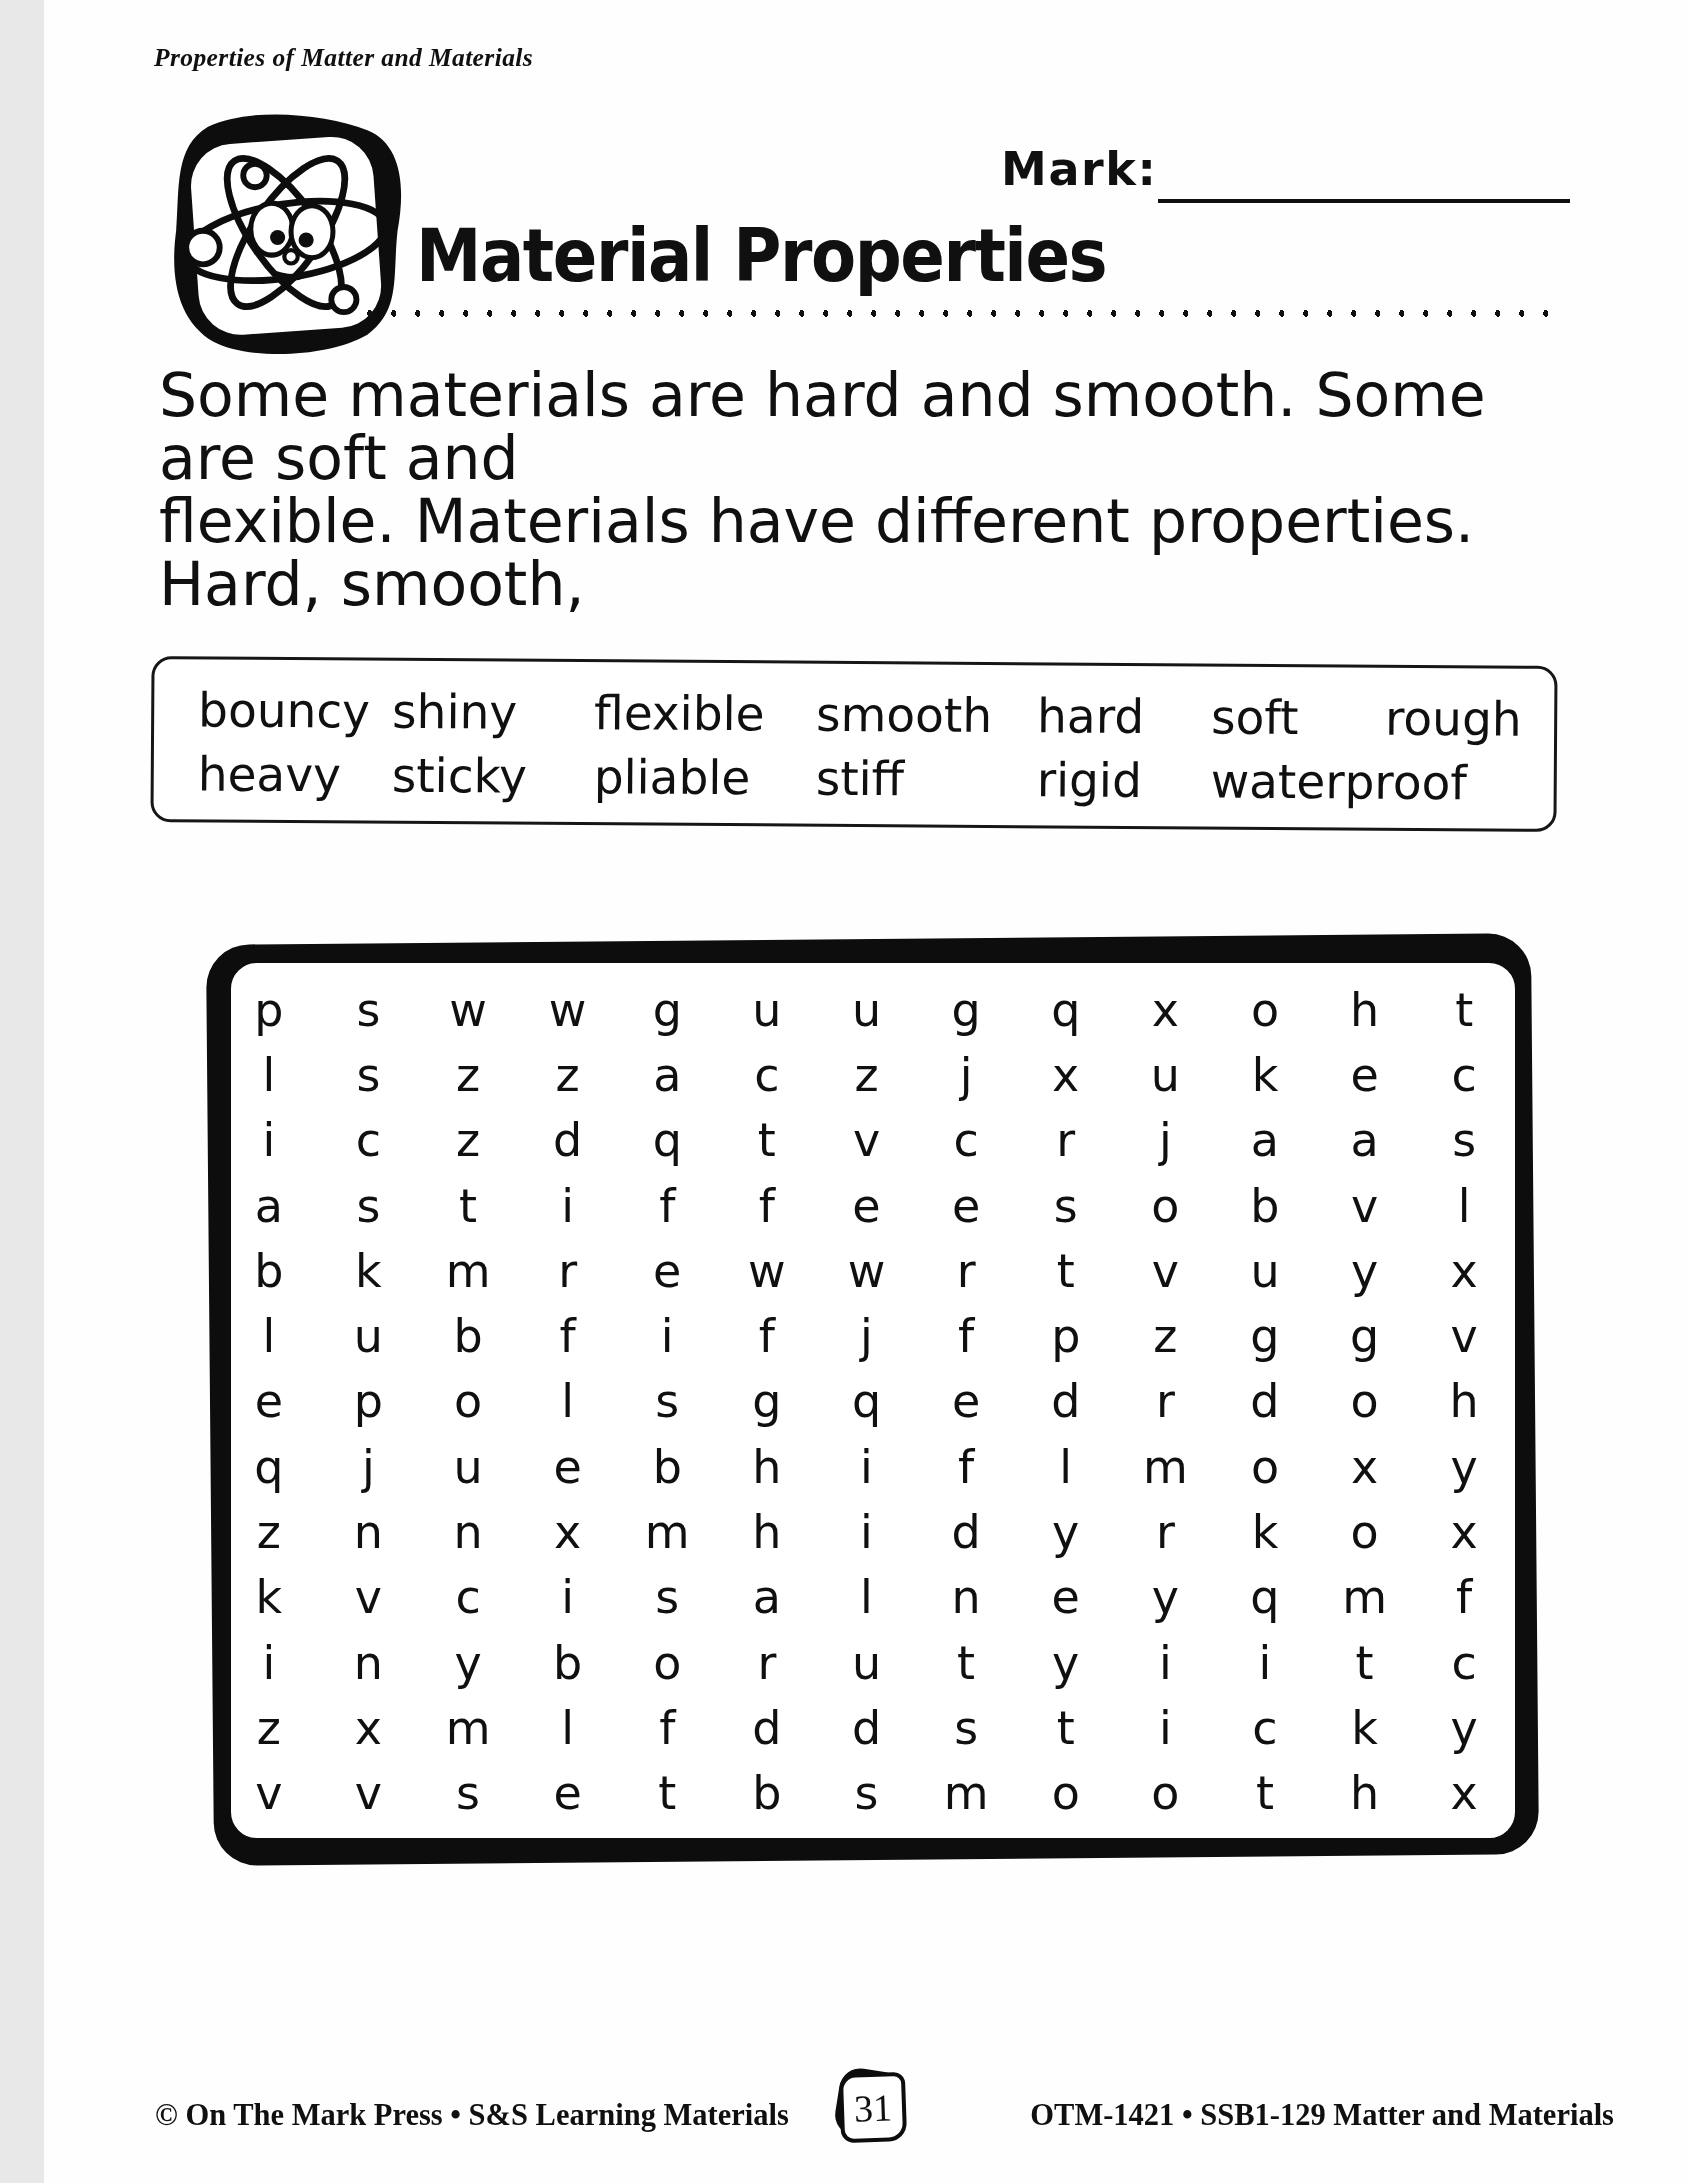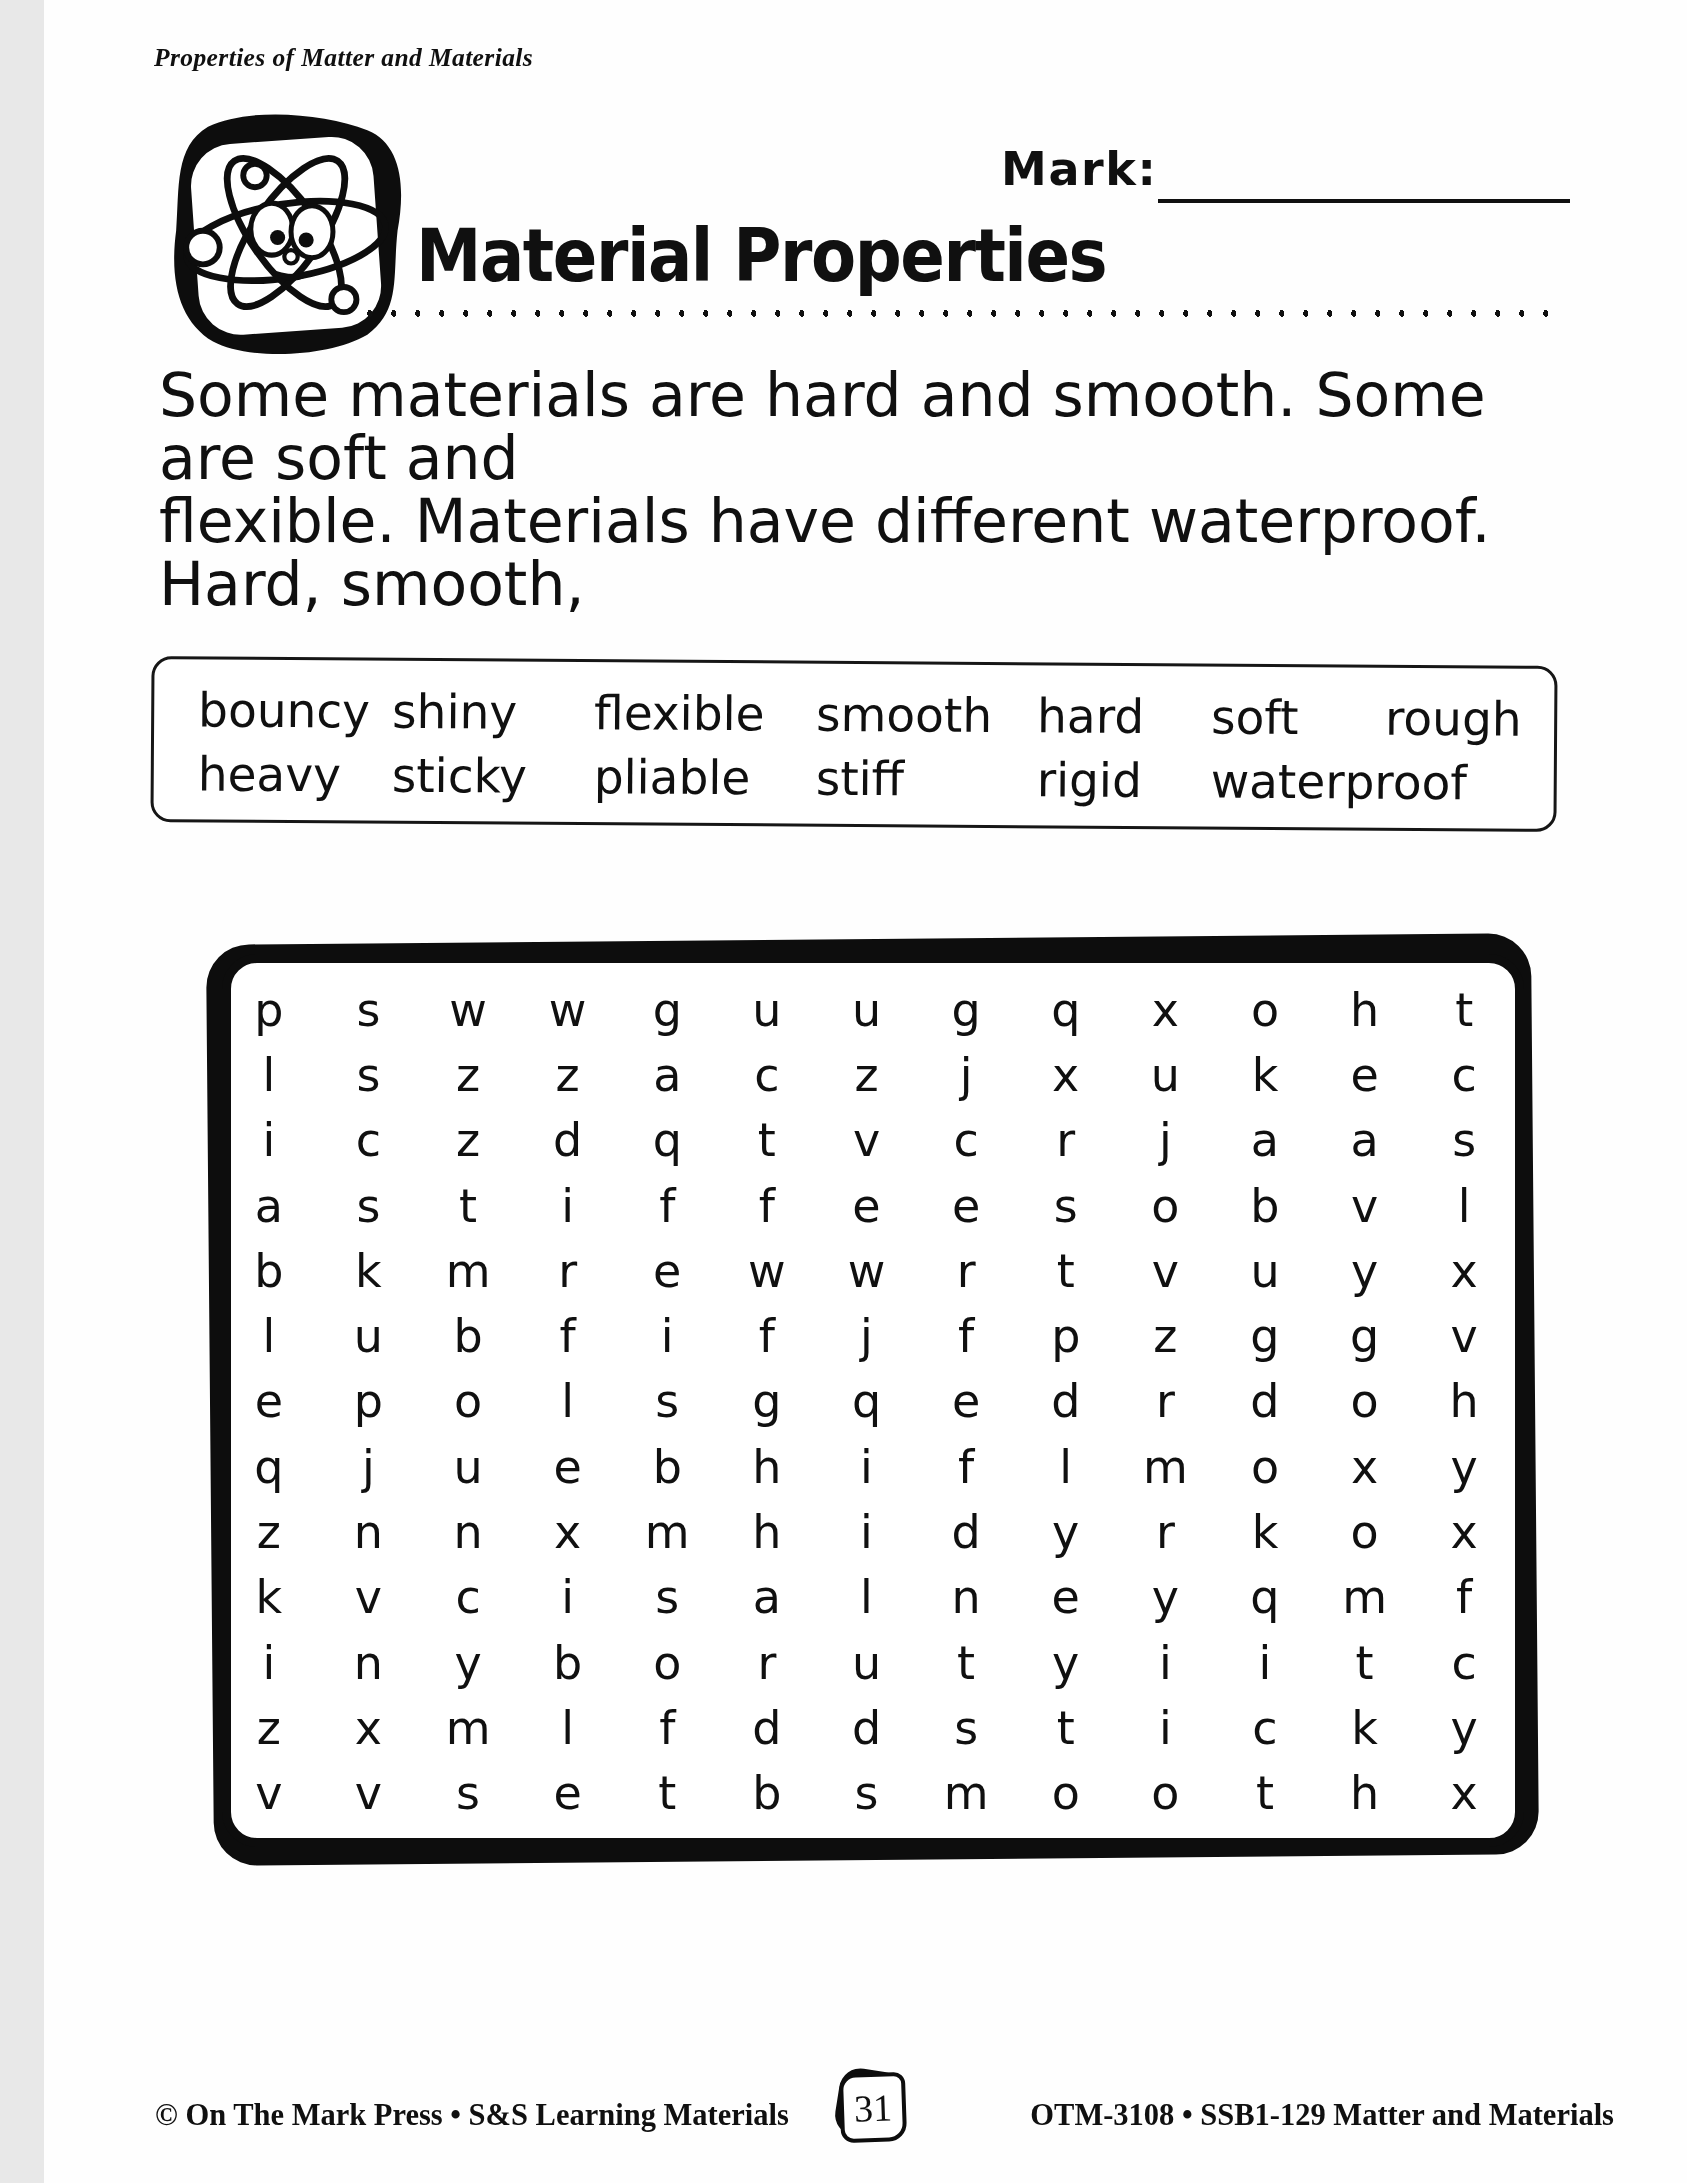--- a/index.html
+++ b/index.html
@@ -117,21 +117,21 @@
   </div>
 
   <div class="name-label">Mark:</div>
   <div class="name-line"></div>
 
   <div class="page-title">Material Properties</div>
   <div class="title-dots"></div>
 
   <div class="intro" id="intro">
       <div>Some materials are hard and smooth. Some are soft and</div>
-      <div>flexible. Materials have different waterproof. Hard, smooth,</div>
+      <div>flexible. Materials have different properties. Hard, smooth,</div>
     </div>
 
   <div class="word-bank" id="word-bank">
       <span>bouncy</span>
       <span>shiny</span>
       <span>flexible</span>
       <span>smooth</span>
       <span>hard</span>
       <span>soft</span>
       <span>rough</span>
@@ -315,16 +315,16 @@
       <div class="cell">t</div>
       <div class="cell">h</div>
       <div class="cell">x</div>
     </div>
 
   <div class="footer-left">© On The Mark Press • S&amp;S Learning Materials</div>
   <div class="badge-backing"></div>
   <div class="page-badge">
     <span>31</span>
   </div>
-  <div class="footer-right">OTM-3108 • SSB1-129 Matter and Materials</div>
+  <div class="footer-right">OTM-1421 • SSB1-129 Matter and Materials</div>
 
 </div>
 
 
 </body></html>

